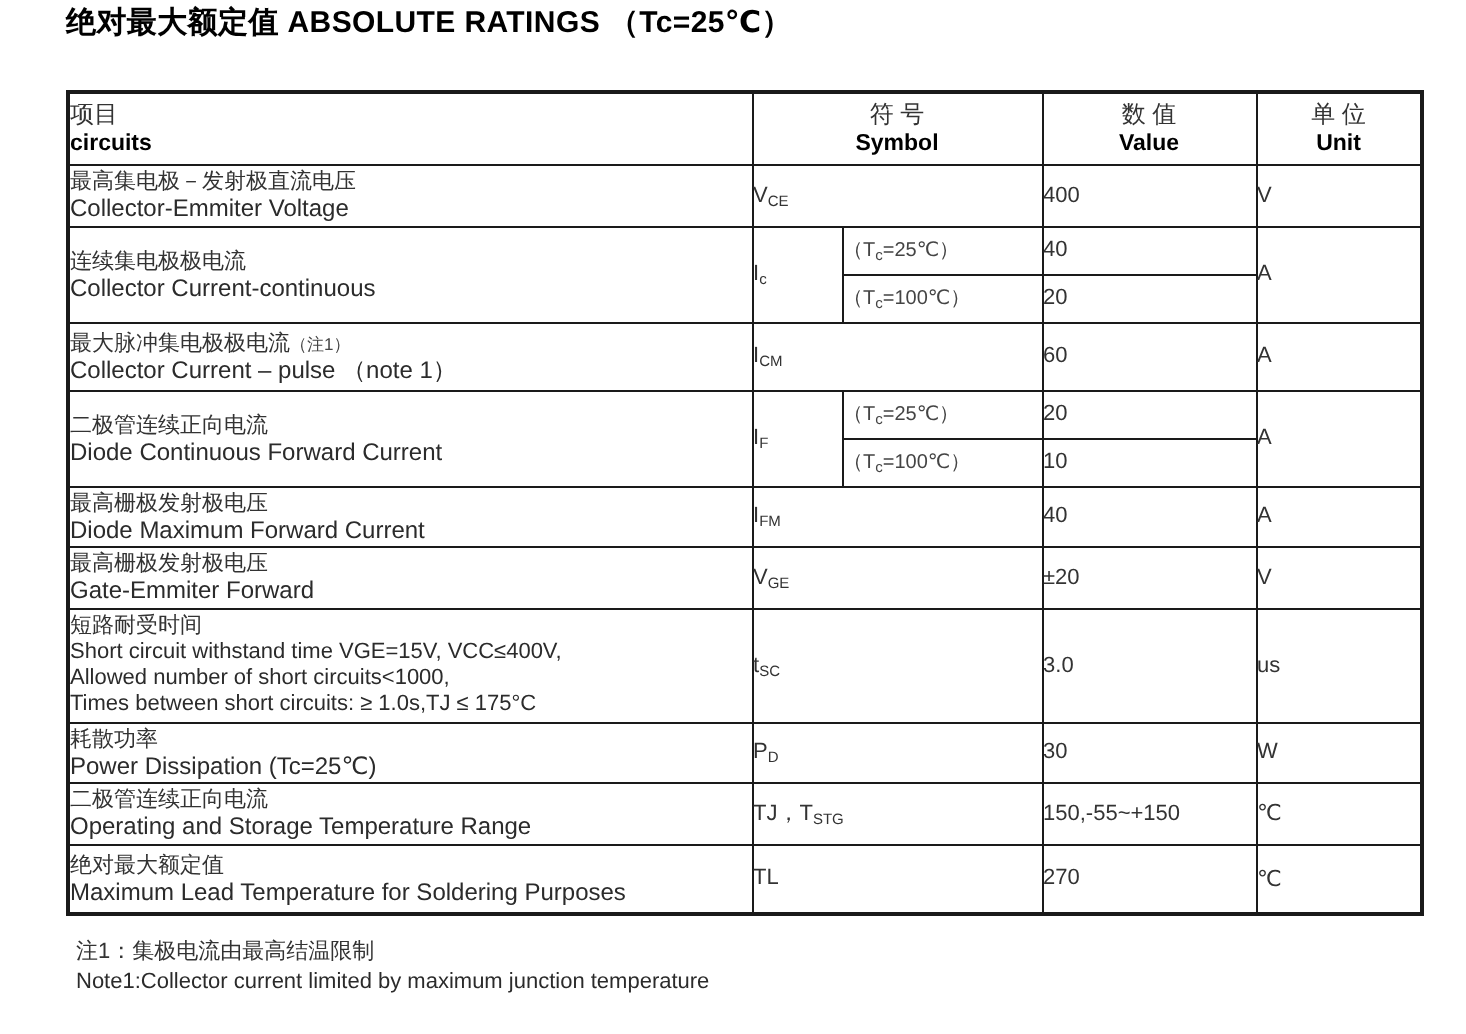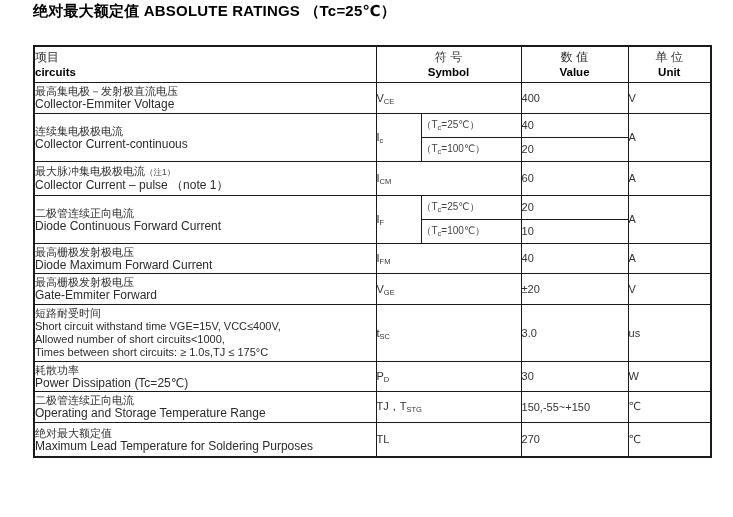--- a/index.html
+++ b/index.html
@@ -219,15 +219,17 @@
         <span class="sym">TL</span><sub class="sb"></sub>
       </td>
       <td class="c">270</td>
       <td class="c">℃</td>
     </tr>
 
   </tbody>
     </table>
 
   <div class="notes">
+    <div class="note-zh">注1：集极电流由最高结温限制</div>
+    <div class="note-en">Note1:Collector current limited by maximum junction temperature</div>
   </div>
 
 </div>
 
 </body></html>

